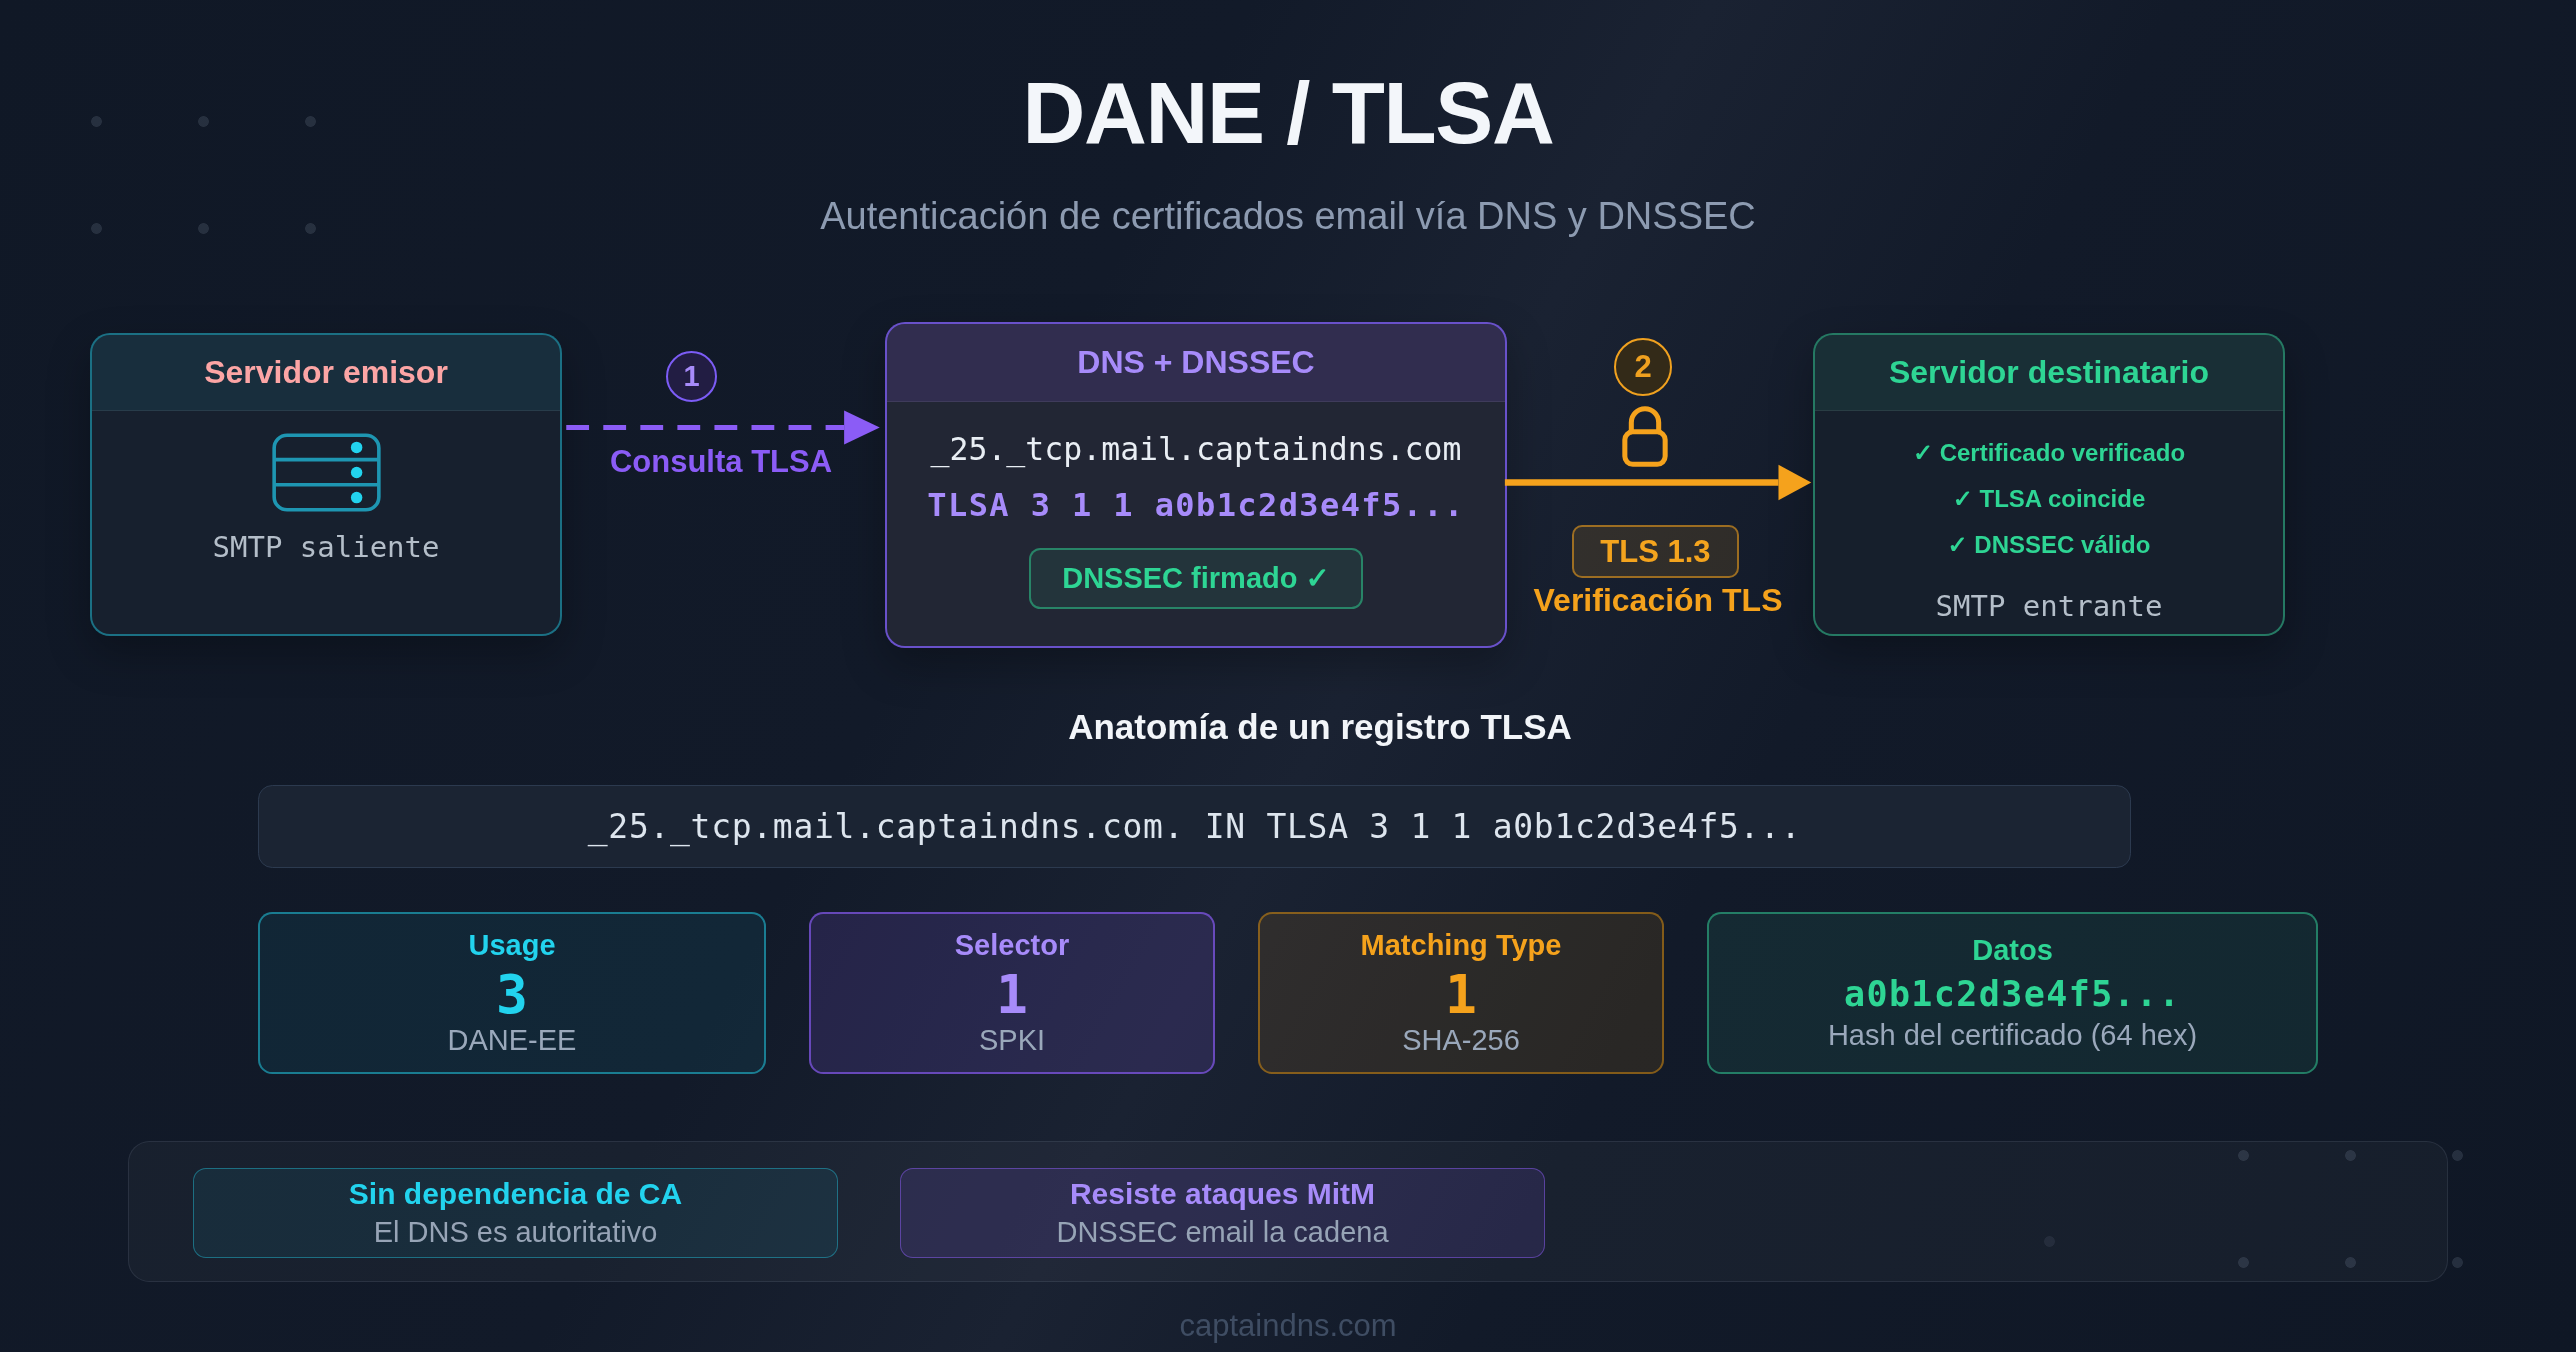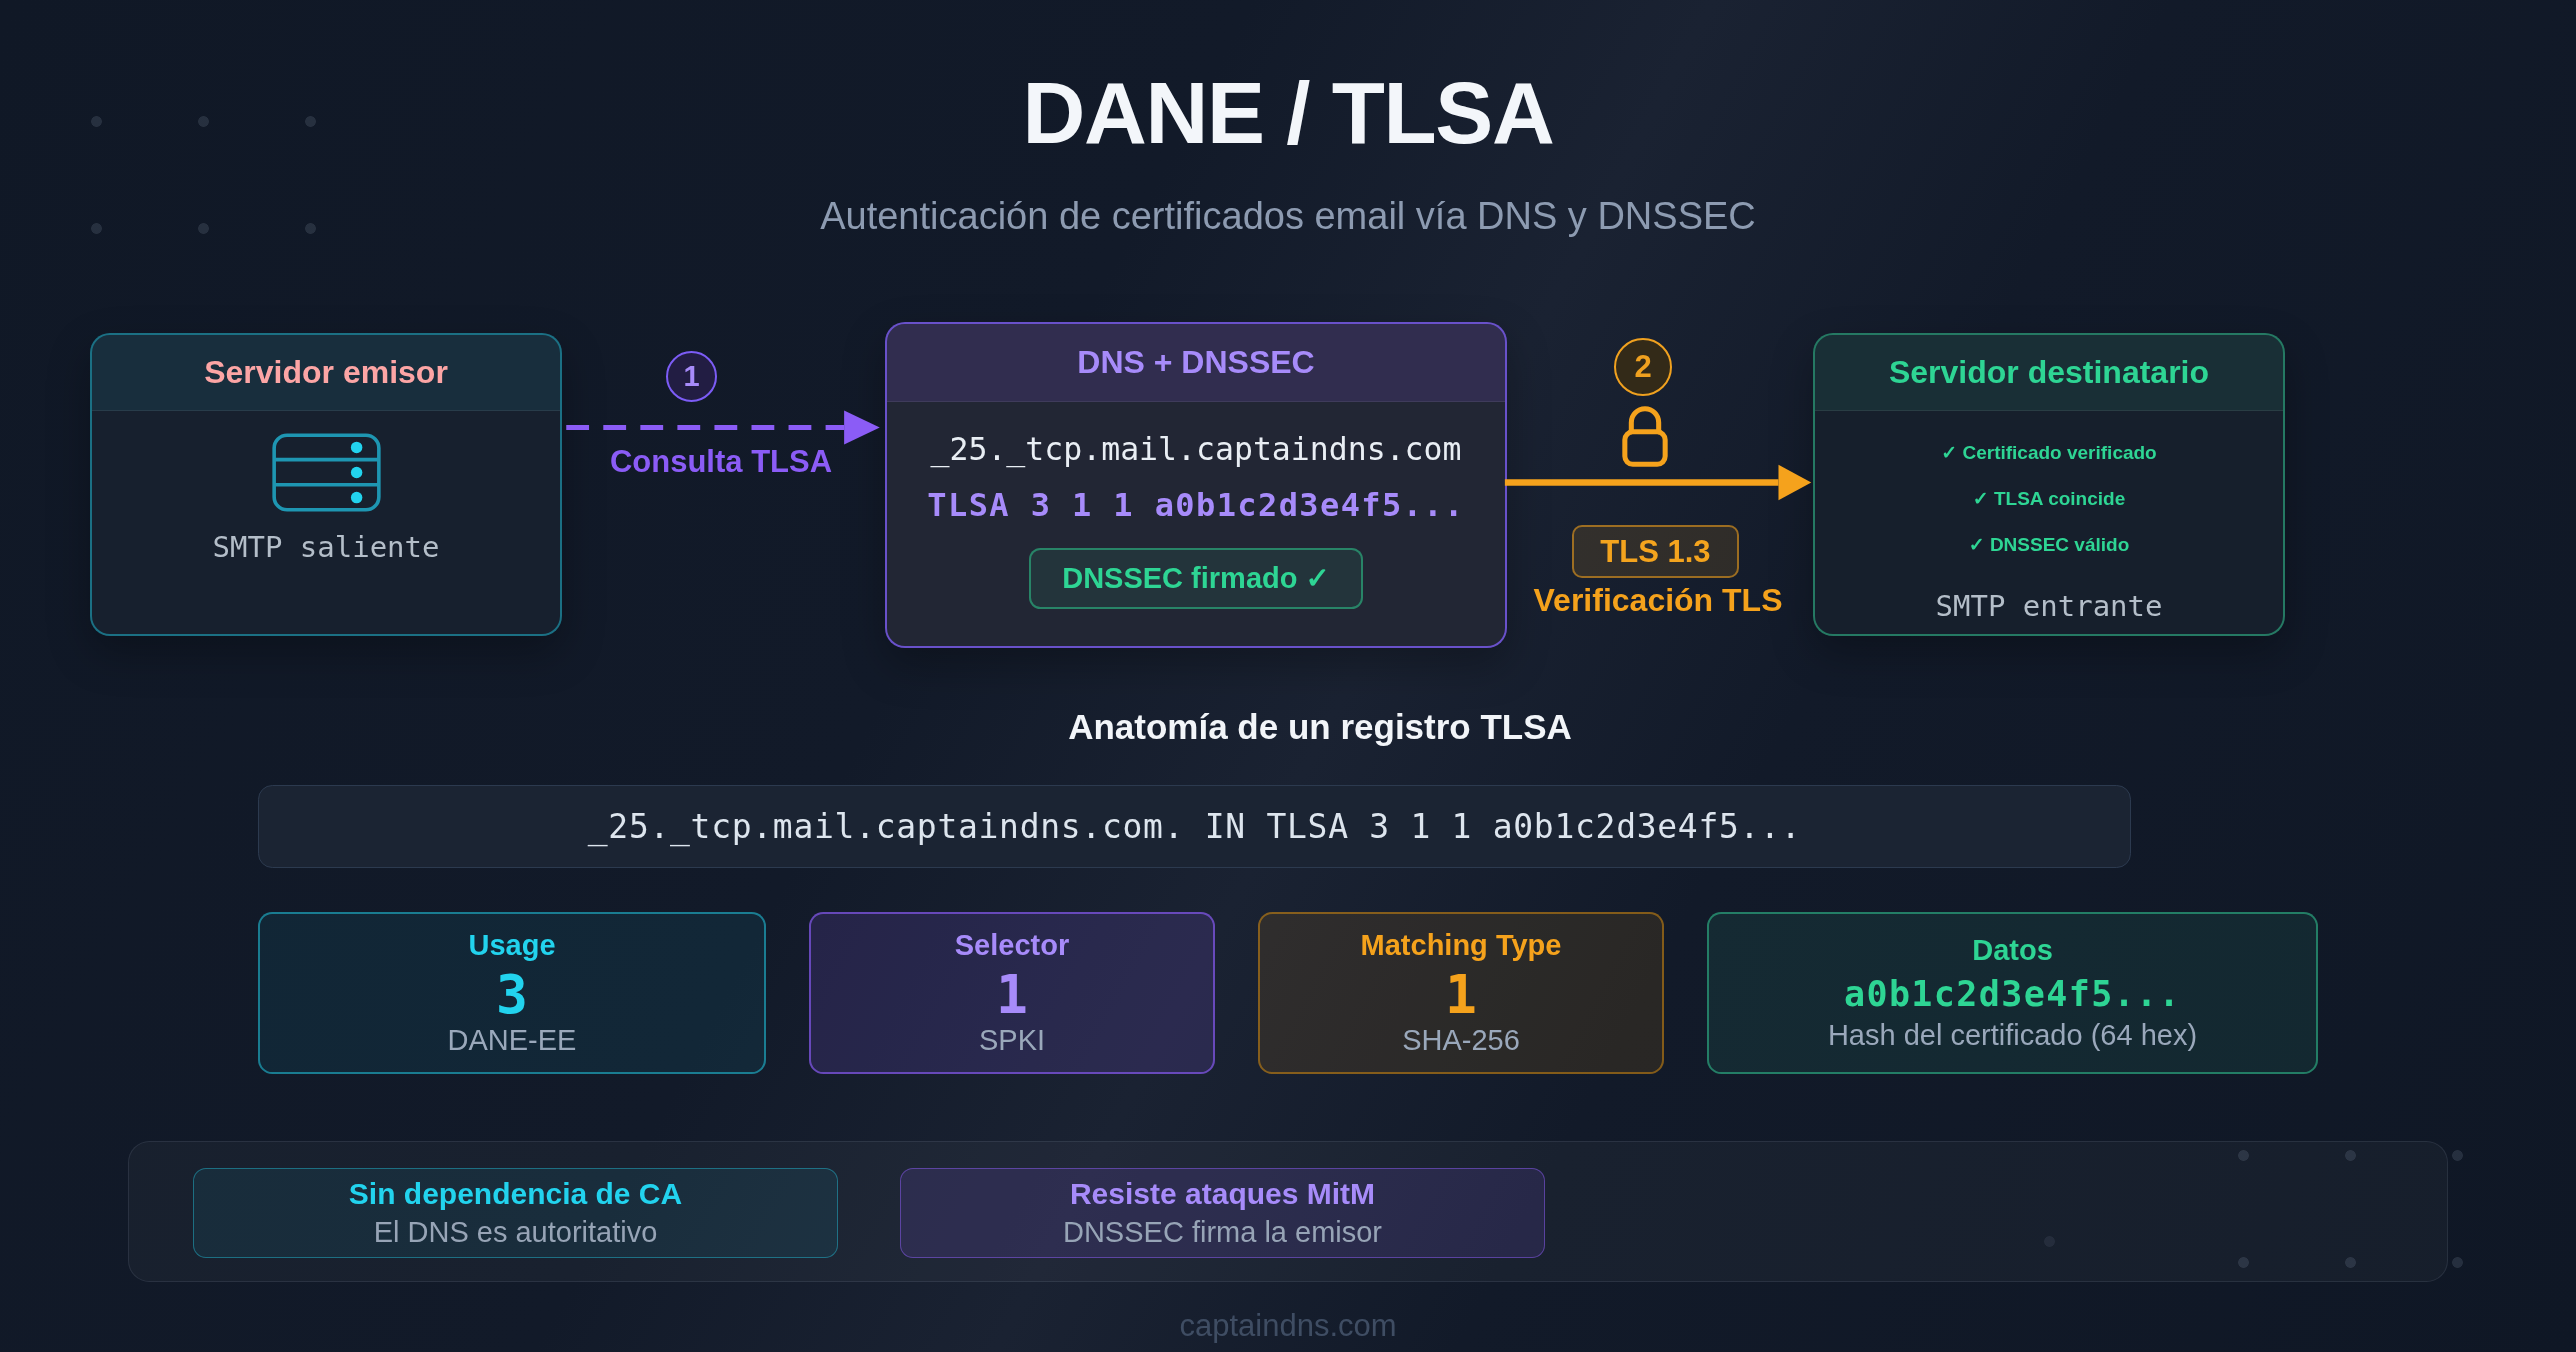--- a/index.html
+++ b/index.html
@@ -34,21 +34,21 @@
   .mono{font-family:"DejaVu Sans Mono",monospace;}
   .server-caption{margin-top:18.6px;font-size:29px;color:#b4bec9;}
   .server-svg{margin-top:21.5px;}
 
   .dns-query{margin-top:29px;font-size:31.5px;color:#e9eef4;}
   .dns-record{margin-top:18.6px;font-size:32px;font-weight:700;color:#a78bfa;letter-spacing:1.4px;}
   .dnssec-badge{margin-top:24px;height:57px;padding:0 31.5px;display:flex;align-items:center;justify-content:center;
     border:2.1px solid rgba(45,213,148,.5);border-radius:11.4px;background:rgba(45,213,148,.08);
     font-size:29px;font-weight:600;color:#2ed594;}
 
-  .check-line{font-size:19px;font-weight:600;color:#2ed594;line-height:36px;margin-bottom:10px;}
+  .check-line{font-size:24px;font-weight:600;color:#2ed594;line-height:36px;margin-bottom:10px;}
   .receiver-body{padding-top:24px;}
   .receiver-caption{margin-top:15.7px;font-size:29px;color:#b4bec9;}
 
   
   .step{position:absolute;border-radius:50%;display:flex;align-items:center;justify-content:center;font-weight:700;z-index:3;}
   .step-1{left:666px;top:351px;width:47px;height:47px;border:2.9px solid #7c5cf6;background:#221d43;color:#a78bfa;font-size:29px;}
   .step-2{left:1614px;top:338px;width:54px;height:54px;border:2.9px solid #f0a11f;background:#332a18;color:#f0a11f;font-size:31px;}
   .conn-svg{position:absolute;z-index:2;}
   .conn-label{position:absolute;width:372px;text-align:center;font-weight:600;z-index:3;}
   .lbl-consulta{left:535px;top:444px;font-size:31px;color:#8b5cf6;}
@@ -199,20 +199,20 @@
     <div class="card-meaning">Hash del certificado (64 hex)</div>
   </div>
 
   <div class="benefits">
     <div class="benefit b-ca">
       <div class="benefit-title">Sin dependencia de CA</div>
       <div class="benefit-sub">El DNS es autoritativo</div>
     </div>
     <div class="benefit b-mitm">
       <div class="benefit-title">Resiste ataques MitM</div>
-      <div class="benefit-sub">DNSSEC firma la emisor</div>
+      <div class="benefit-sub">DNSSEC email la cadena</div>
     </div>
   </div>
 
   <p class="footer">captaindns.com</p>
 
 </div>
 
 
 </body></html>

